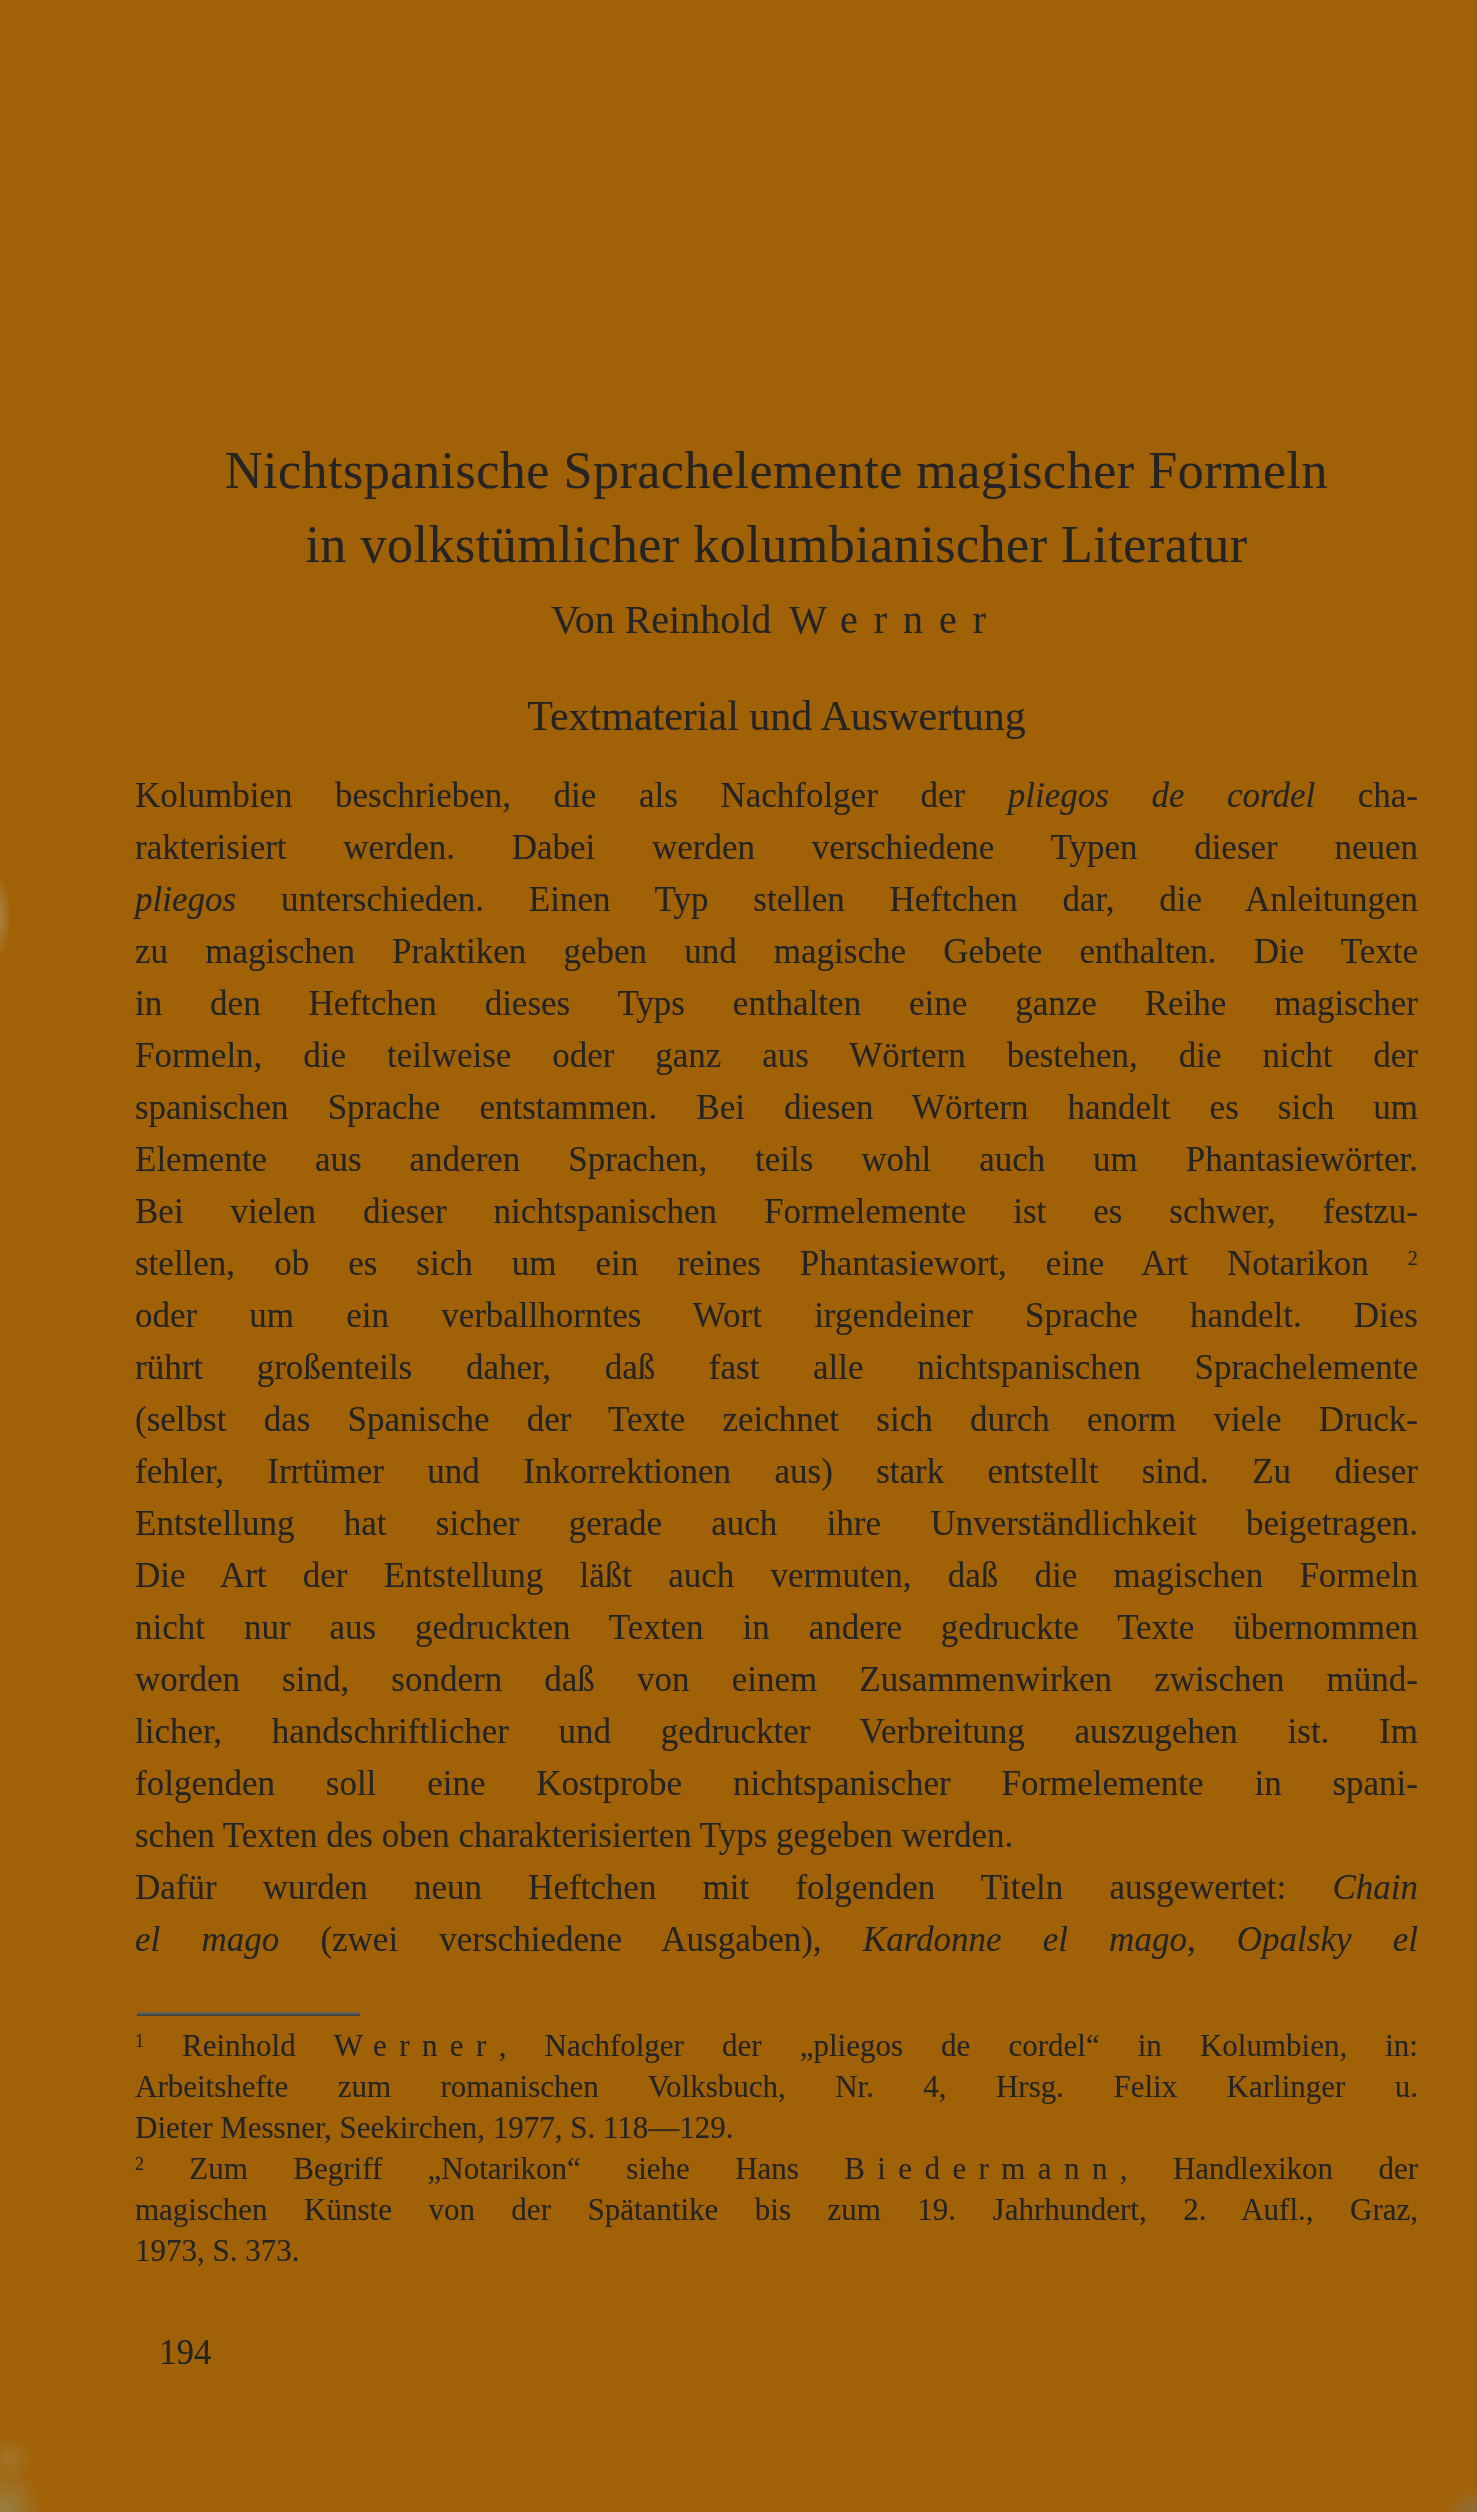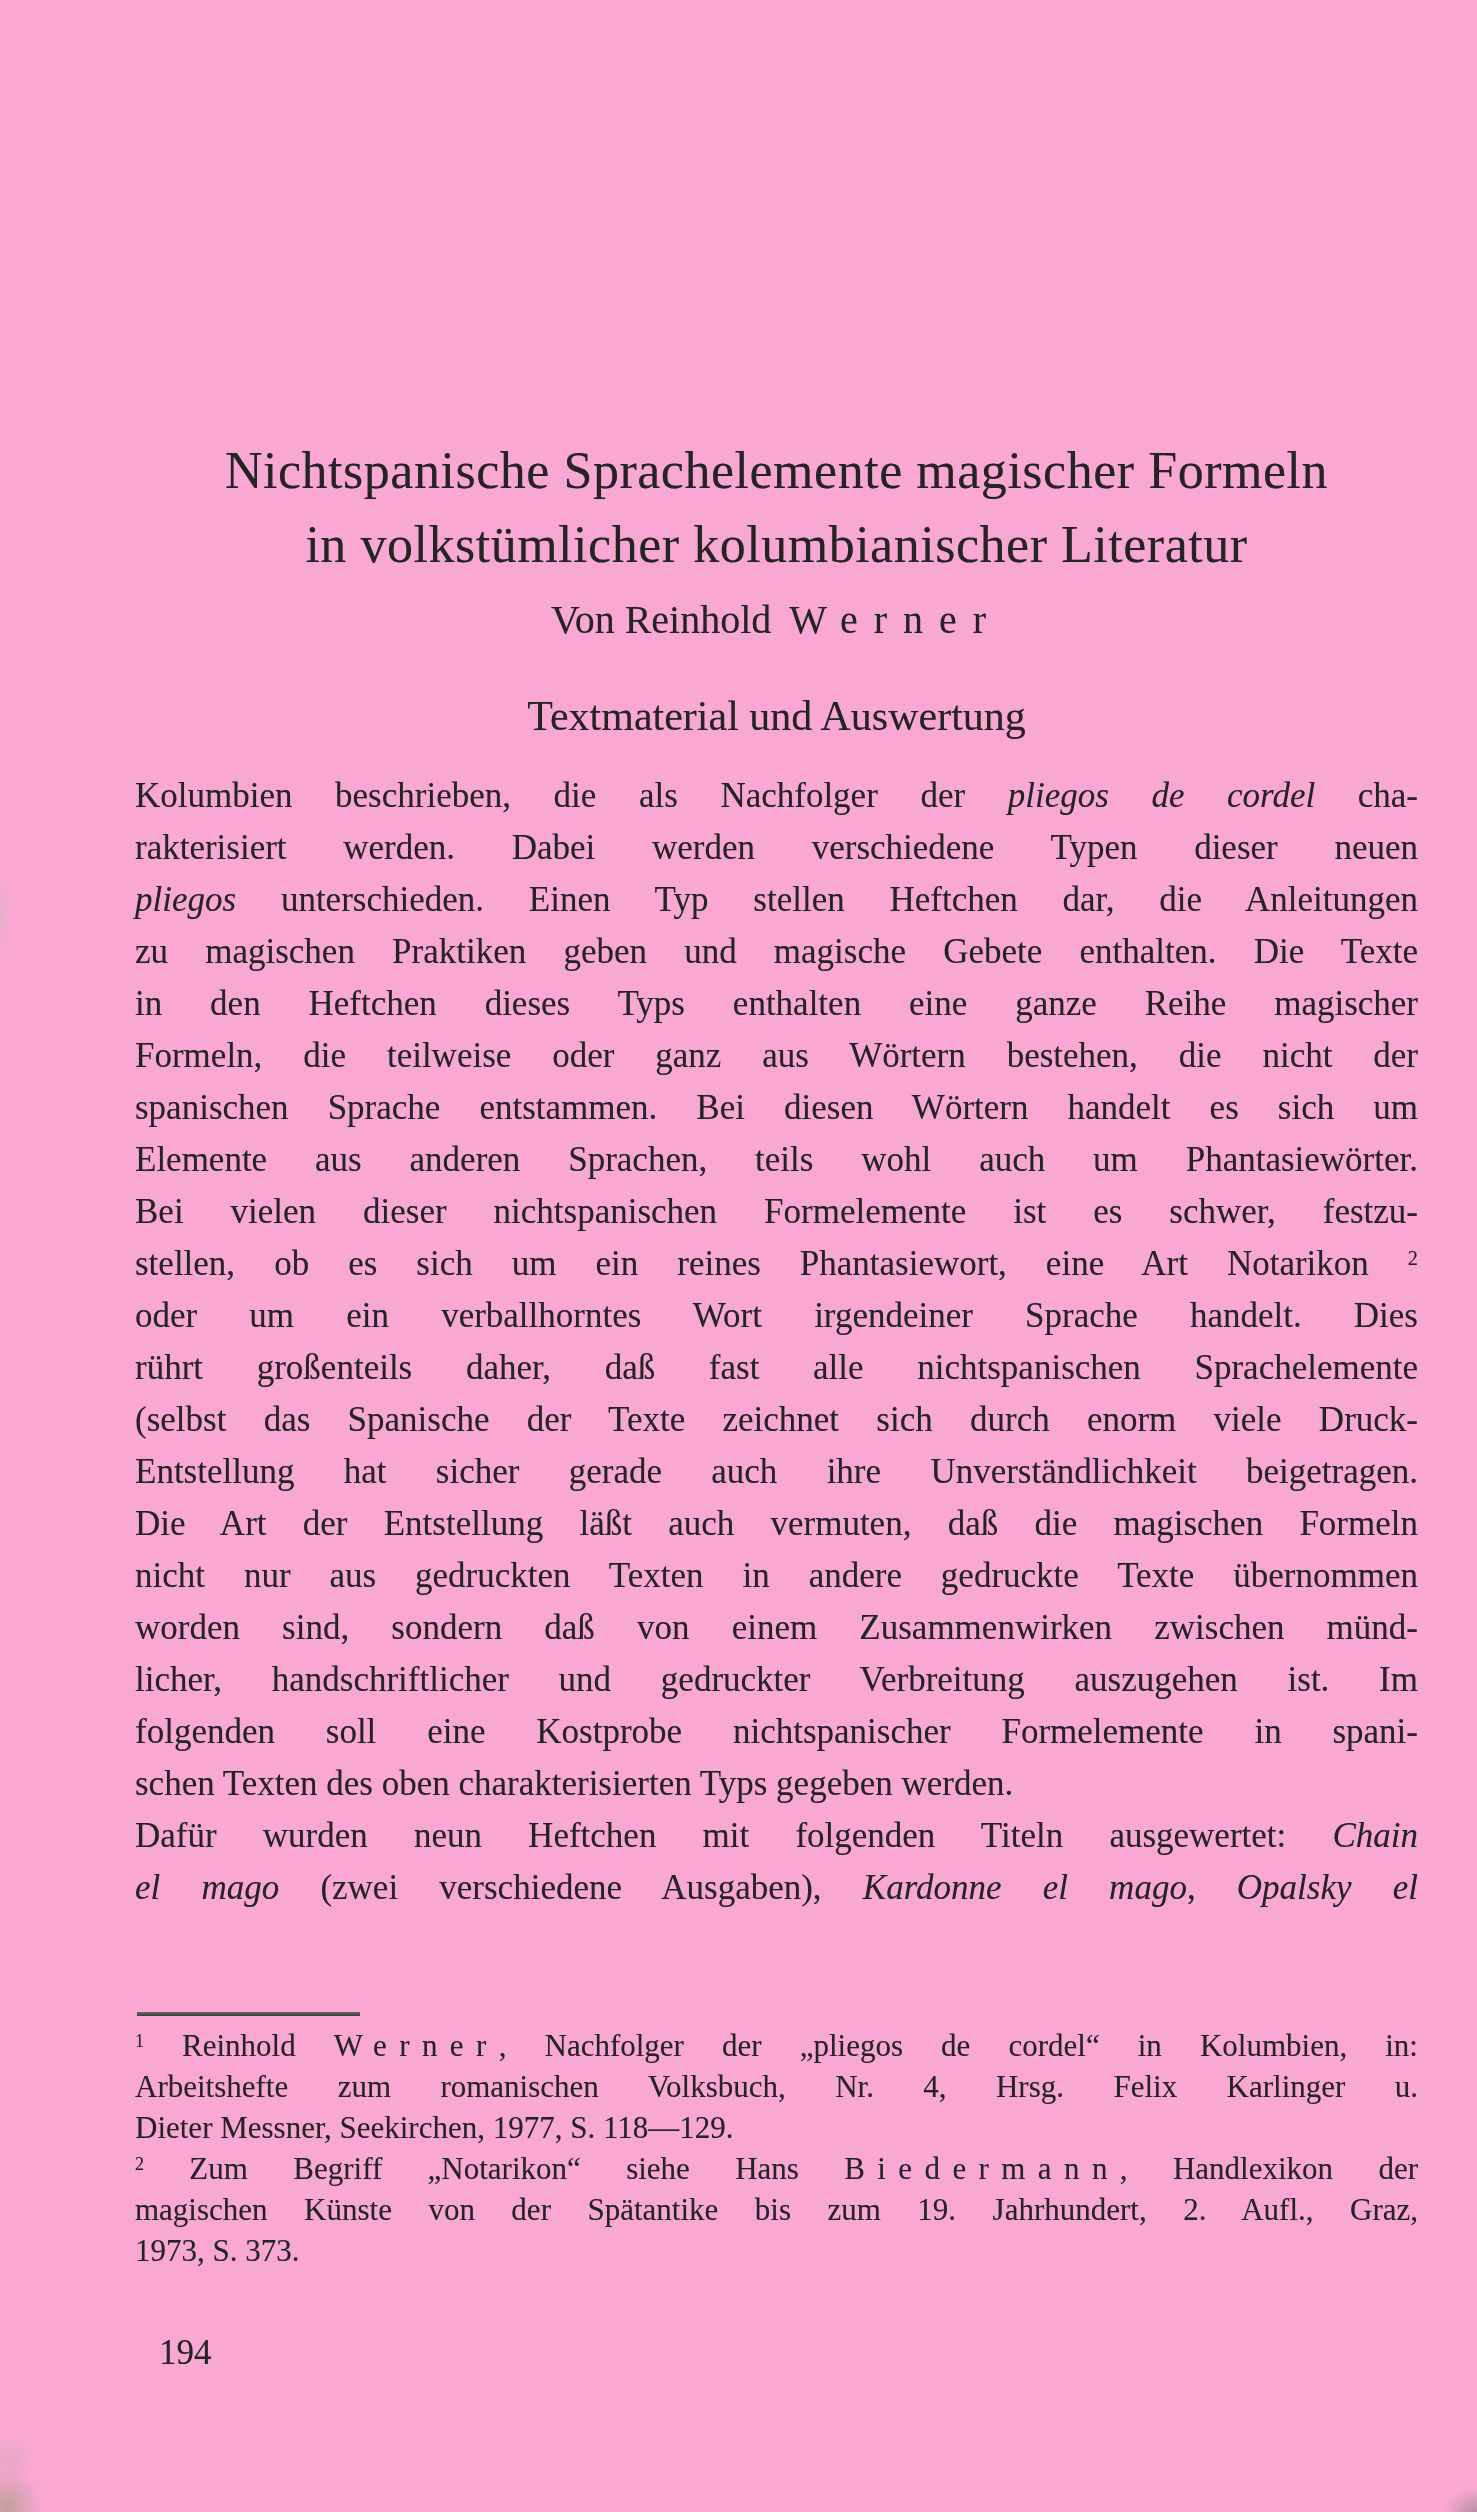--- a/index.html
+++ b/index.html
@@ -1,19 +1,19 @@
 <!DOCTYPE html>
 <html style="font-size:11.8px"><head>
 <meta charset="utf-8">
 <style>
   html,body{margin:0;padding:0;background:#e8e8e6;}
   .page{
     position:relative;
     width:1477px;height:2512px;
-    background:#f9a8d4;
+    background:#a16207;
     overflow:hidden;
     font-family:"Liberation Serif","DejaVu Serif",serif;
     color:#242424;
   }
   .content{
     position:absolute;left:135px;top:0;width:1283px;height:100%;
   }
   .soft{ text-shadow:0 0 0.7px rgba(40,40,40,.28); }
 
   .title{
@@ -95,20 +95,21 @@
         <div class="tline"><span>zu magischen Praktiken geben und magische Gebete enthalten. Die Texte</span></div>
         <div class="tline"><span>in den Heftchen dieses Typs enthalten eine ganze Reihe magischer</span></div>
         <div class="tline"><span>Formeln, die teilweise oder ganz aus Wörtern bestehen, die nicht der</span></div>
         <div class="tline"><span>spanischen Sprache entstammen. Bei diesen Wörtern handelt es sich um</span></div>
         <div class="tline"><span>Elemente aus anderen Sprachen, teils wohl auch um Phantasiewörter.</span></div>
         <div class="tline"><span>Bei vielen dieser nichtspanischen Formelemente ist es schwer, festzu-</span></div>
         <div class="tline"><span>stellen, ob es sich um ein reines Phantasiewort, eine Art Notarikon </span><sup>2</sup></div>
         <div class="tline"><span>oder um ein verballhorntes Wort irgendeiner Sprache handelt. Dies</span></div>
         <div class="tline"><span>rührt großenteils daher, daß fast alle nichtspanischen Sprachelemente</span></div>
         <div class="tline"><span>(selbst das Spanische der Texte zeichnet sich durch enorm viele Druck-</span></div>
+        <div class="tline"><span>fehler, Irrtümer und Inkorrektionen aus) stark entstellt sind. Zu dieser</span></div>
         <div class="tline"><span>Entstellung hat sicher gerade auch ihre Unverständlichkeit beigetragen.</span></div>
         <div class="tline"><span>Die Art der Entstellung läßt auch vermuten, daß die magischen Formeln</span></div>
         <div class="tline"><span>nicht nur aus gedruckten Texten in andere gedruckte Texte übernommen</span></div>
         <div class="tline"><span>worden sind, sondern daß von einem Zusammenwirken zwischen münd-</span></div>
         <div class="tline"><span>licher, handschriftlicher und gedruckter Verbreitung auszugehen ist. Im</span></div>
         <div class="tline"><span>folgenden soll eine Kostprobe nichtspanischer Formelemente in spani-</span></div>
         <div class="tline lastline"><span>schen Texten des oben charakterisierten Typs gegeben werden.</span></div>
         <div class="tline"><span>Dafür wurden neun Heftchen mit folgenden Titeln ausgewertet: </span><span class="it">Chain</span></div>
         <div class="tline"><span class="it">el mago</span><span> (zwei verschiedene Ausgaben), </span><span class="it">Kardonne el mago</span><span>, </span><span class="it">Opalsky el</span></div>
       </div>

